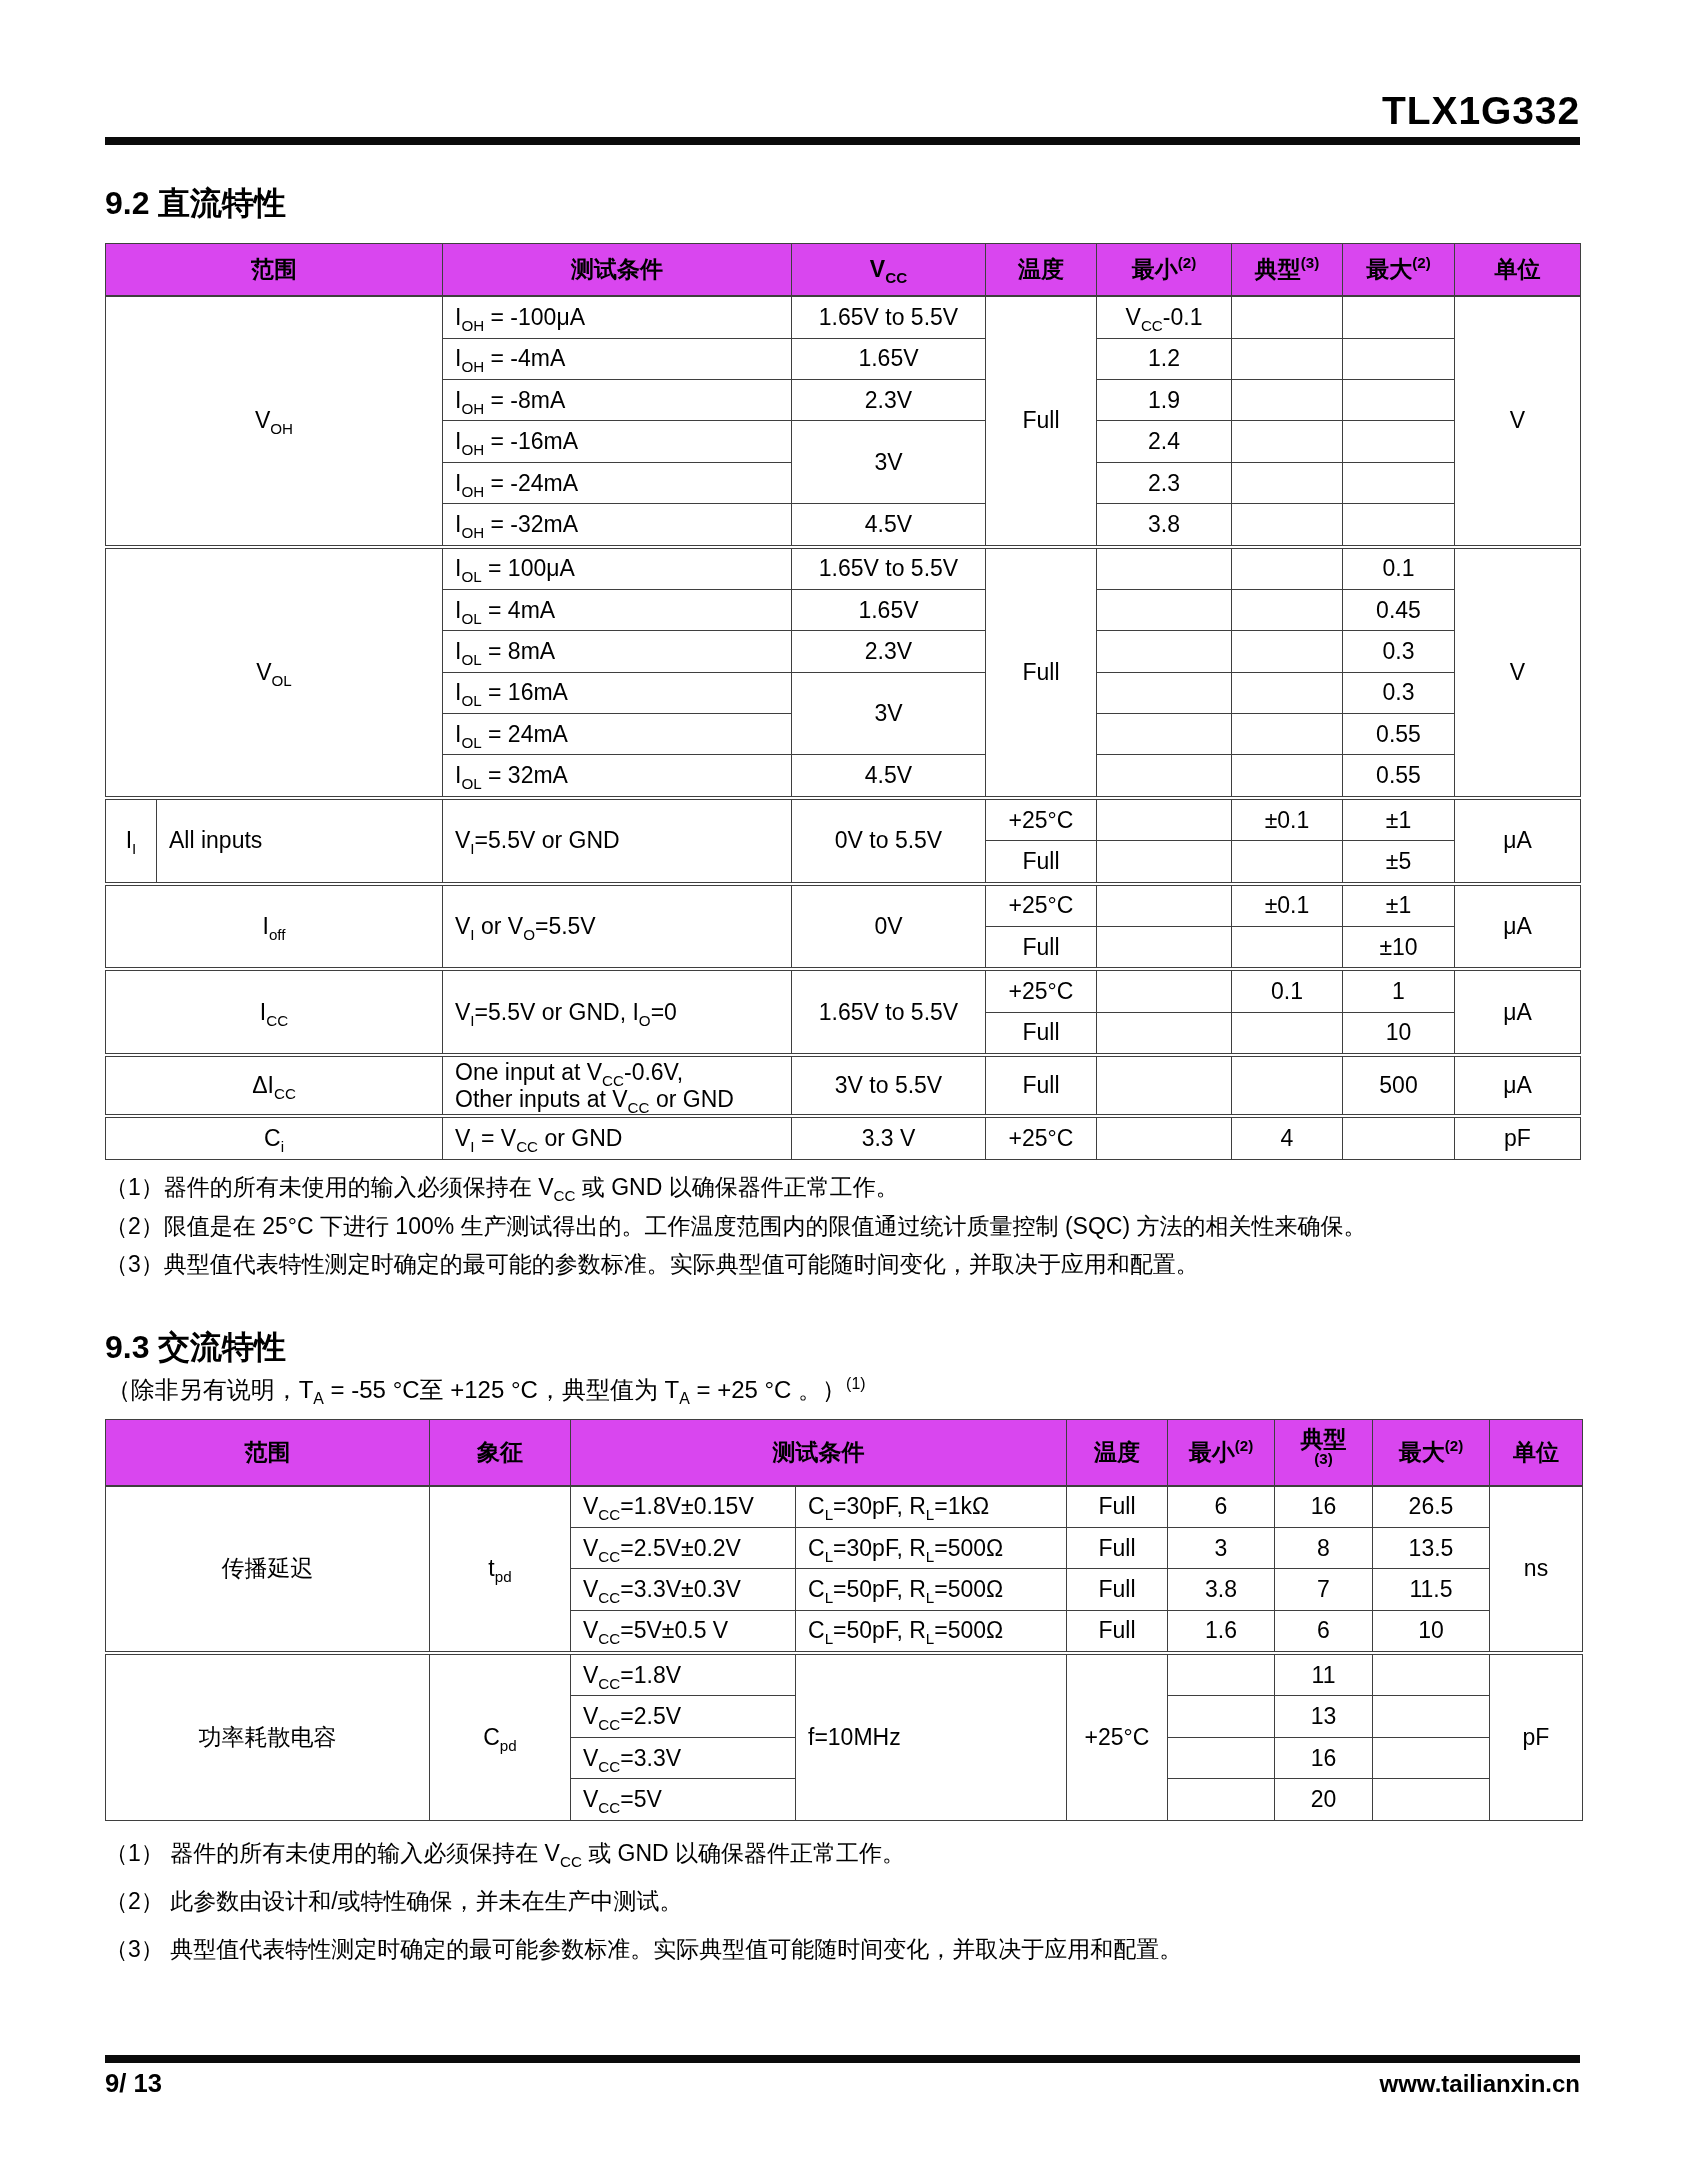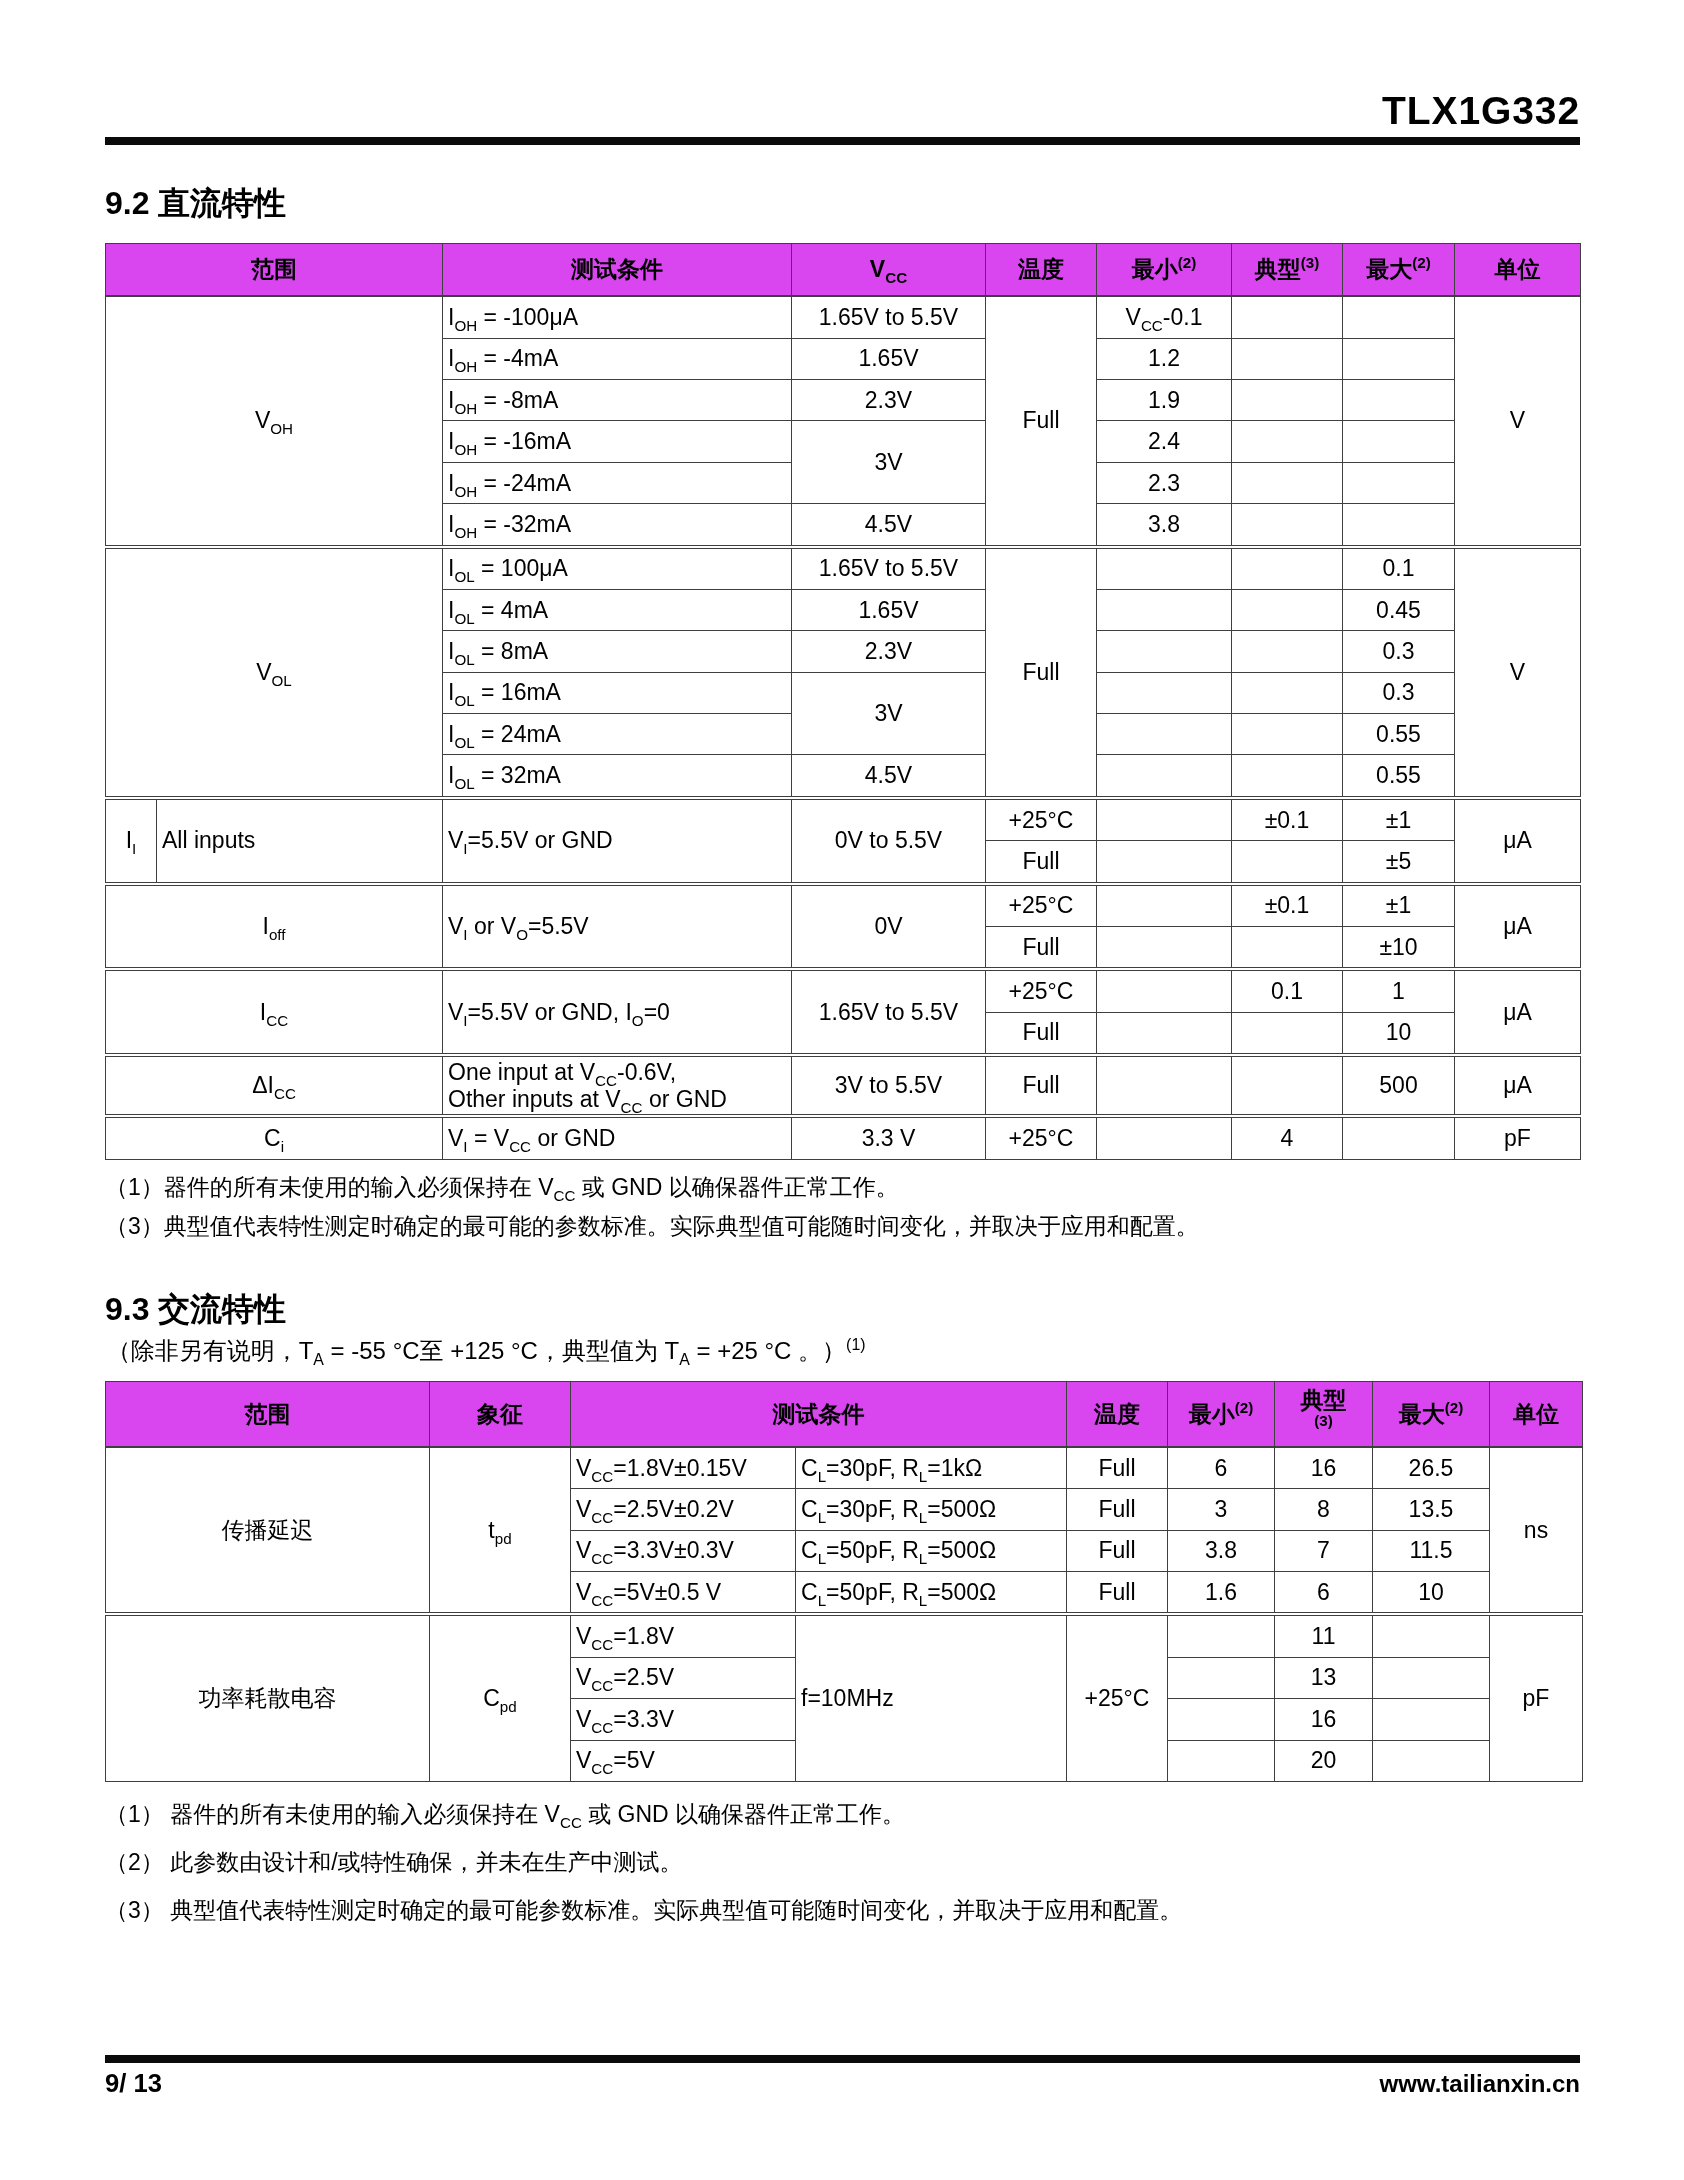--- a/index.html
+++ b/index.html
@@ -13,21 +13,21 @@
   .sec-heading{font-size:32px;font-weight:bold;margin:37px 0 17px 0;}
   .sec-heading .num{margin-right:8.5px;}
   .ac-heading{margin-top:46px;margin-bottom:3.4px;}
   .subtitle{font-size:24px;margin:0 0 13.6px 1.7px;}
   table{border-collapse:collapse;width:1475px;table-layout:fixed;border:1.7px solid #2e2e2e;}
   th,td{border:0.9px solid #3f3f3f;font-size:23px;text-align:center;vertical-align:middle;
         padding:1.7px 5.1px;overflow:hidden;}
   th{background:#d946ef;font-weight:bold;height:48px;}
   td{height:37px;}
   .t2 th{height:61px;line-height:1.15;}
-  td.al{text-align:left;padding-left:5px;}
+  td.al{text-align:left;padding-left:12px;}
   tr.bsep > td{border-top:4.3px double #3f3f3f;}
   thead th{border-bottom:2.6px solid #3f3f3f;}
   sub{font-size:66%;line-height:0;}
   sup{font-size:66%;line-height:0;}
   .notes{margin-top:12px;font-size:23px;}
   .notes p{margin:7.7px 0;}
   .notes.wide p{margin:17px 0;}
   .footer{position:absolute;left:105px;right:105px;top:2055px;}
   .footer-rule{height:7.7px;background:#0b0b0b;}
   .footer-row{position:relative;margin-top:6px;height:31px;}
@@ -226,20 +226,21 @@
           <td></td>
           <td>4</td>
           <td></td>
           <td>pF</td>
         </tr>
       </tbody>
   </table>
 
   <div class="notes">
     <p>（1）器件的所有未使用的输入必须保持在 V<sub>CC</sub> 或 GND 以确保器件正常工作。</p>
+    <p>（2）限值是在 25°C 下进行 100% 生产测试得出的。工作温度范围内的限值通过统计质量控制 (SQC) 方法的相关性来确保。</p>
     <p>（3）典型值代表特性测定时确定的最可能的参数标准。实际典型值可能随时间变化，并取决于应用和配置。</p>
   </div>
 
   <div class="sec-heading ac-heading">
     <span class="num">9.3</span><span>交流特性</span>
   </div>
   <div class="subtitle">（除非另有说明，T<sub>A</sub> = -55 °C至 +125 °C，典型值为 T<sub>A</sub> = +25 °C 。）<sup>(1)</sup></div>
 
   <table class="t2" id="ac-table">
     <colgroup>

